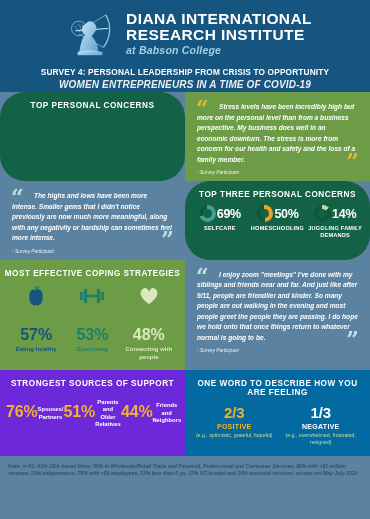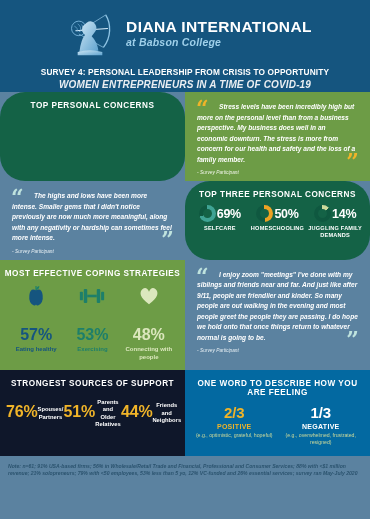--- a/index.html
+++ b/index.html
@@ -33,21 +33,21 @@
 
   
   .row{display:flex;width:370px;}
   .col{box-sizing:border-box;}
   .c-left{width:185px;}
   .c-right{width:185px;}
 
   .dkgreen{background:#146246;border-radius:25px;}
   .olive{background:#6d9c46;}
   .steel{background:#5b82a0;}
-  .navy{background:#0f172a;}
+  .navy{background:#6d28d9;}
   .deepgreen{background:#0369a1;}
 
   .sec-title{
     color:#ffffff;font-weight:bold;font-size:8.2px;letter-spacing:.5px;
     text-align:center;padding:9px 4px 4px;
   }
 
   
   .barwrap{height:78px;position:relative;padding:0 12px;}
   .bars{display:flex;justify-content:space-around;align-items:flex-end;
@@ -145,20 +145,21 @@
         <path d="M78 16 L30 46" stroke="#8fc4e4" stroke-width="1.3" fill="none"></path>
         <path d="M74 74 L30 50" stroke="#8fc4e4" stroke-width="1.3" fill="none"></path>
         <path d="M24 44 L82 40" stroke="#d8eefb" stroke-width="1.8" fill="none"></path>
         <circle cx="30" cy="40" r="13" fill="none" stroke="#7ab6de" stroke-width="1.6"></circle>
         <path d="M22 36 q7 3 5 10 M28 32 q8 5 4 14 M35 33 q6 6 2 13" stroke="#7ab6de" stroke-width="1.1" fill="none"></path>
         <path d="M44 30 q9 -6 15 2 q5 7 0 14 l-6 8 q10 10 12 26 l-34 2 q3 -22 10 -30 q-8 -8 -4 -16 z" fill="url(#lg)"></path>
         <path d="M28 82 q22 -6 44 0 l0 6 -44 0 z" fill="url(#lg)"></path>
       </svg>
       <div class="brandtext">
         <div class="brand-l1">DIANA INTERNATIONAL</div>
+        <div class="brand-l2">RESEARCH INSTITUTE</div>
         <div class="brand-l3">at Babson College</div>
       </div>
     </div>
     <div class="survey1">SURVEY 4: PERSONAL LEADERSHIP FROM CRISIS TO OPPORTUNITY</div>
     <div class="survey2">WOMEN ENTREPRENEURS IN A TIME OF COVID-19</div>
   </div>
 
   <div class="row">
     <div class="col c-left dkgreen">
       <div class="sec-title">TOP PERSONAL CONCERNS</div>

